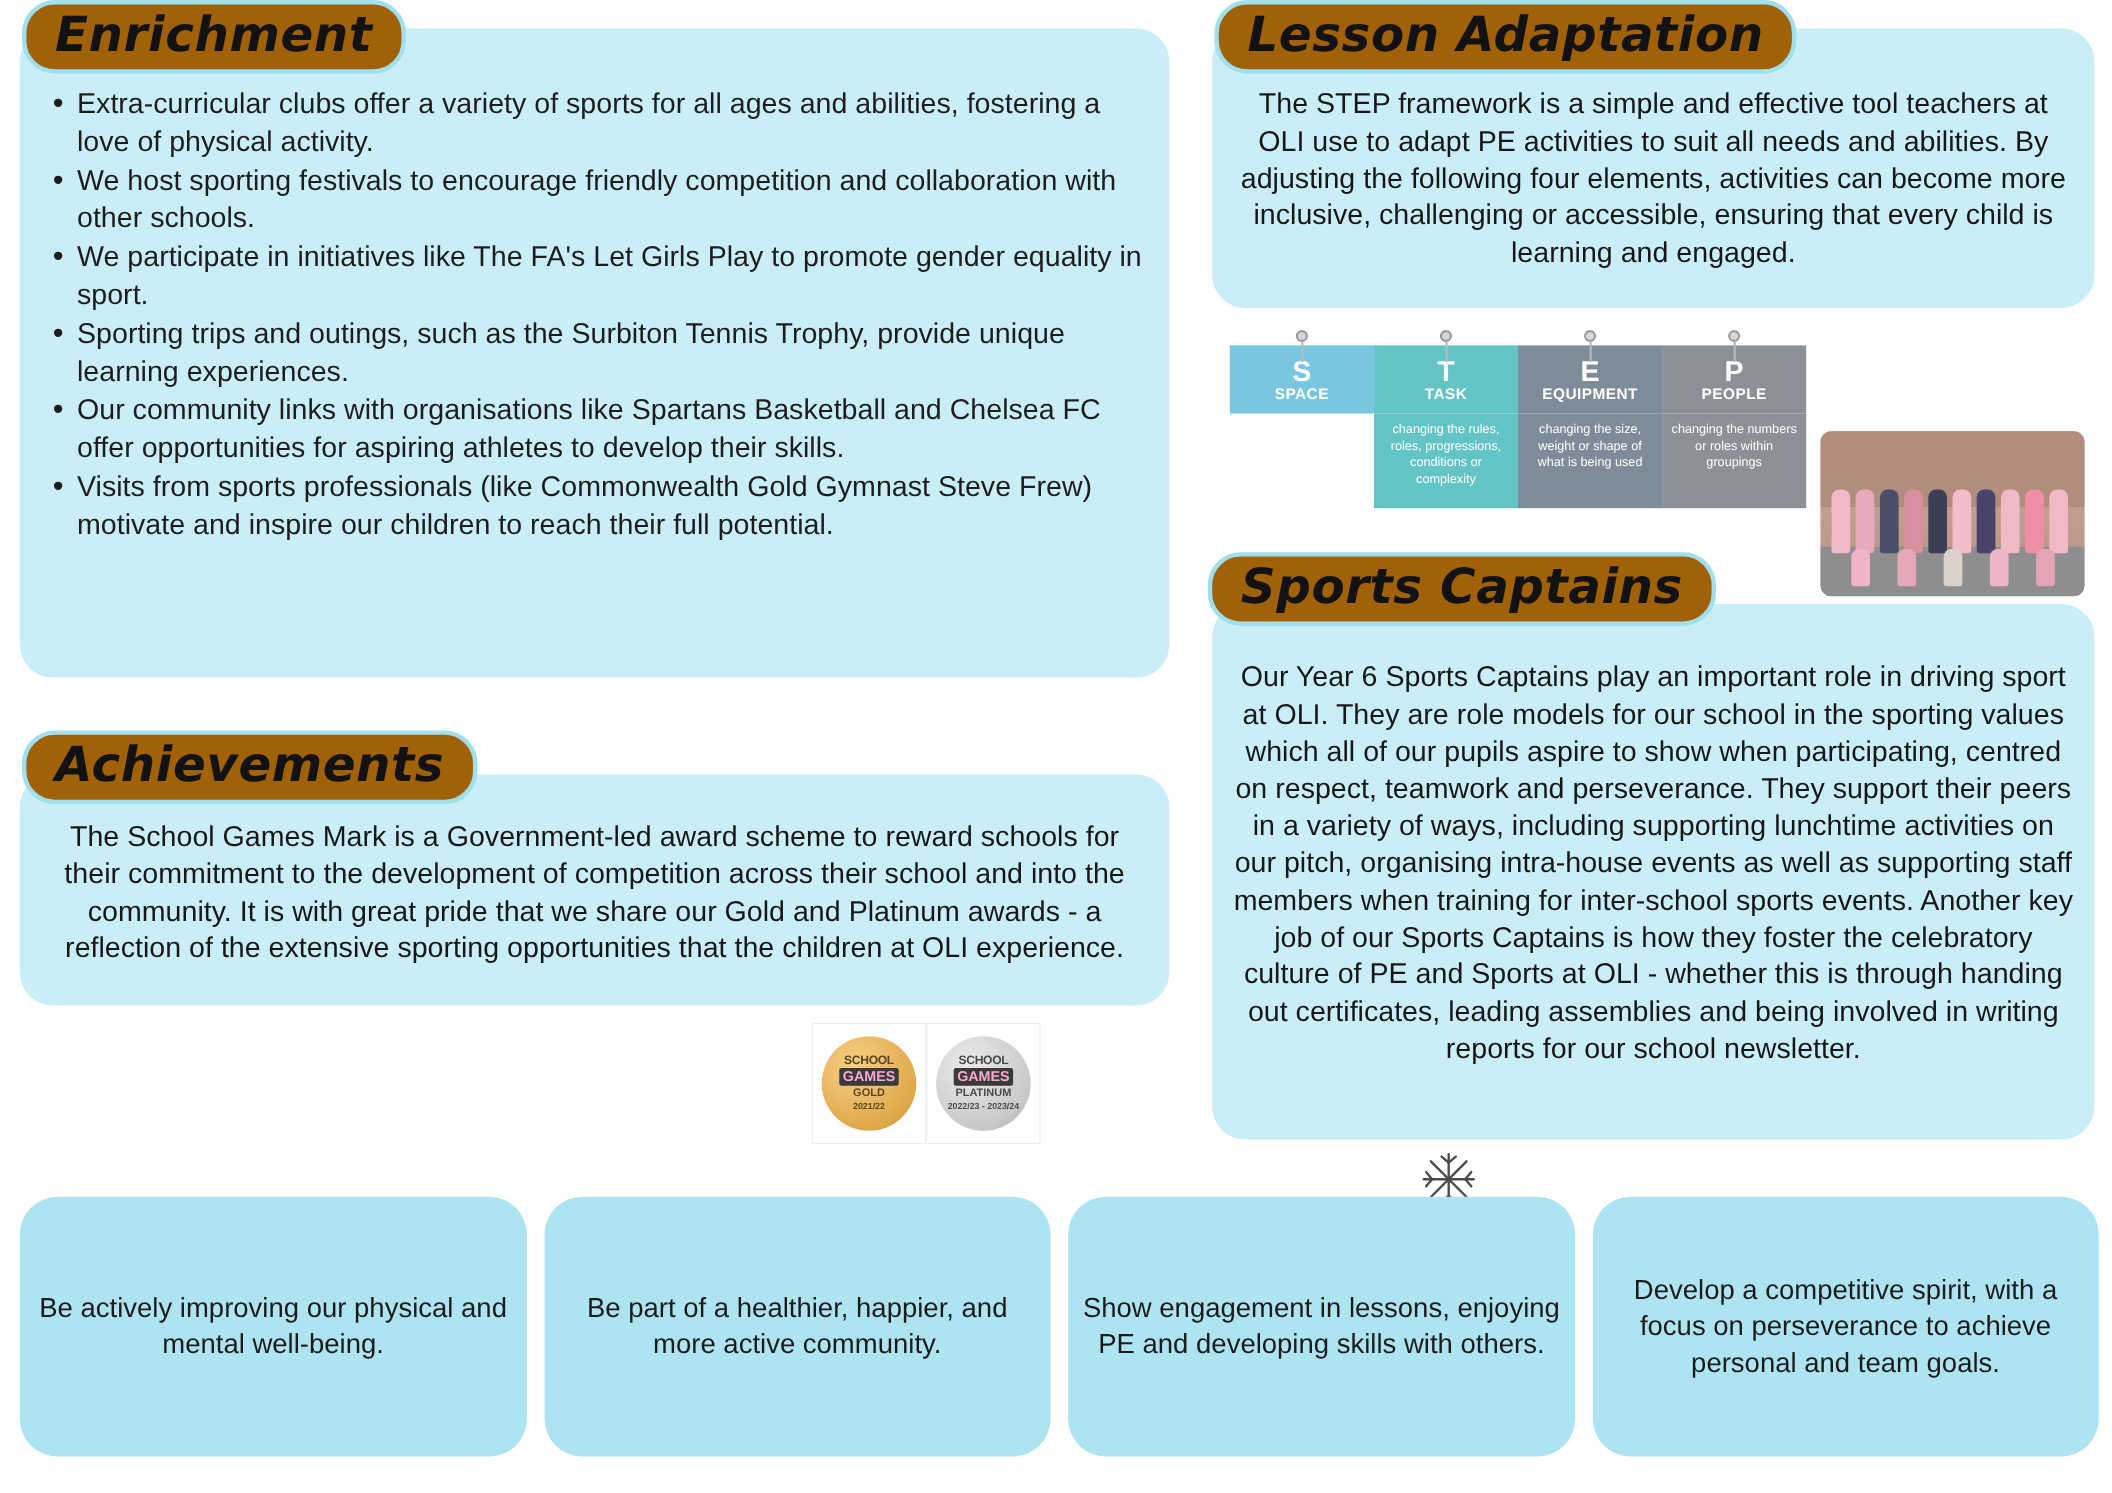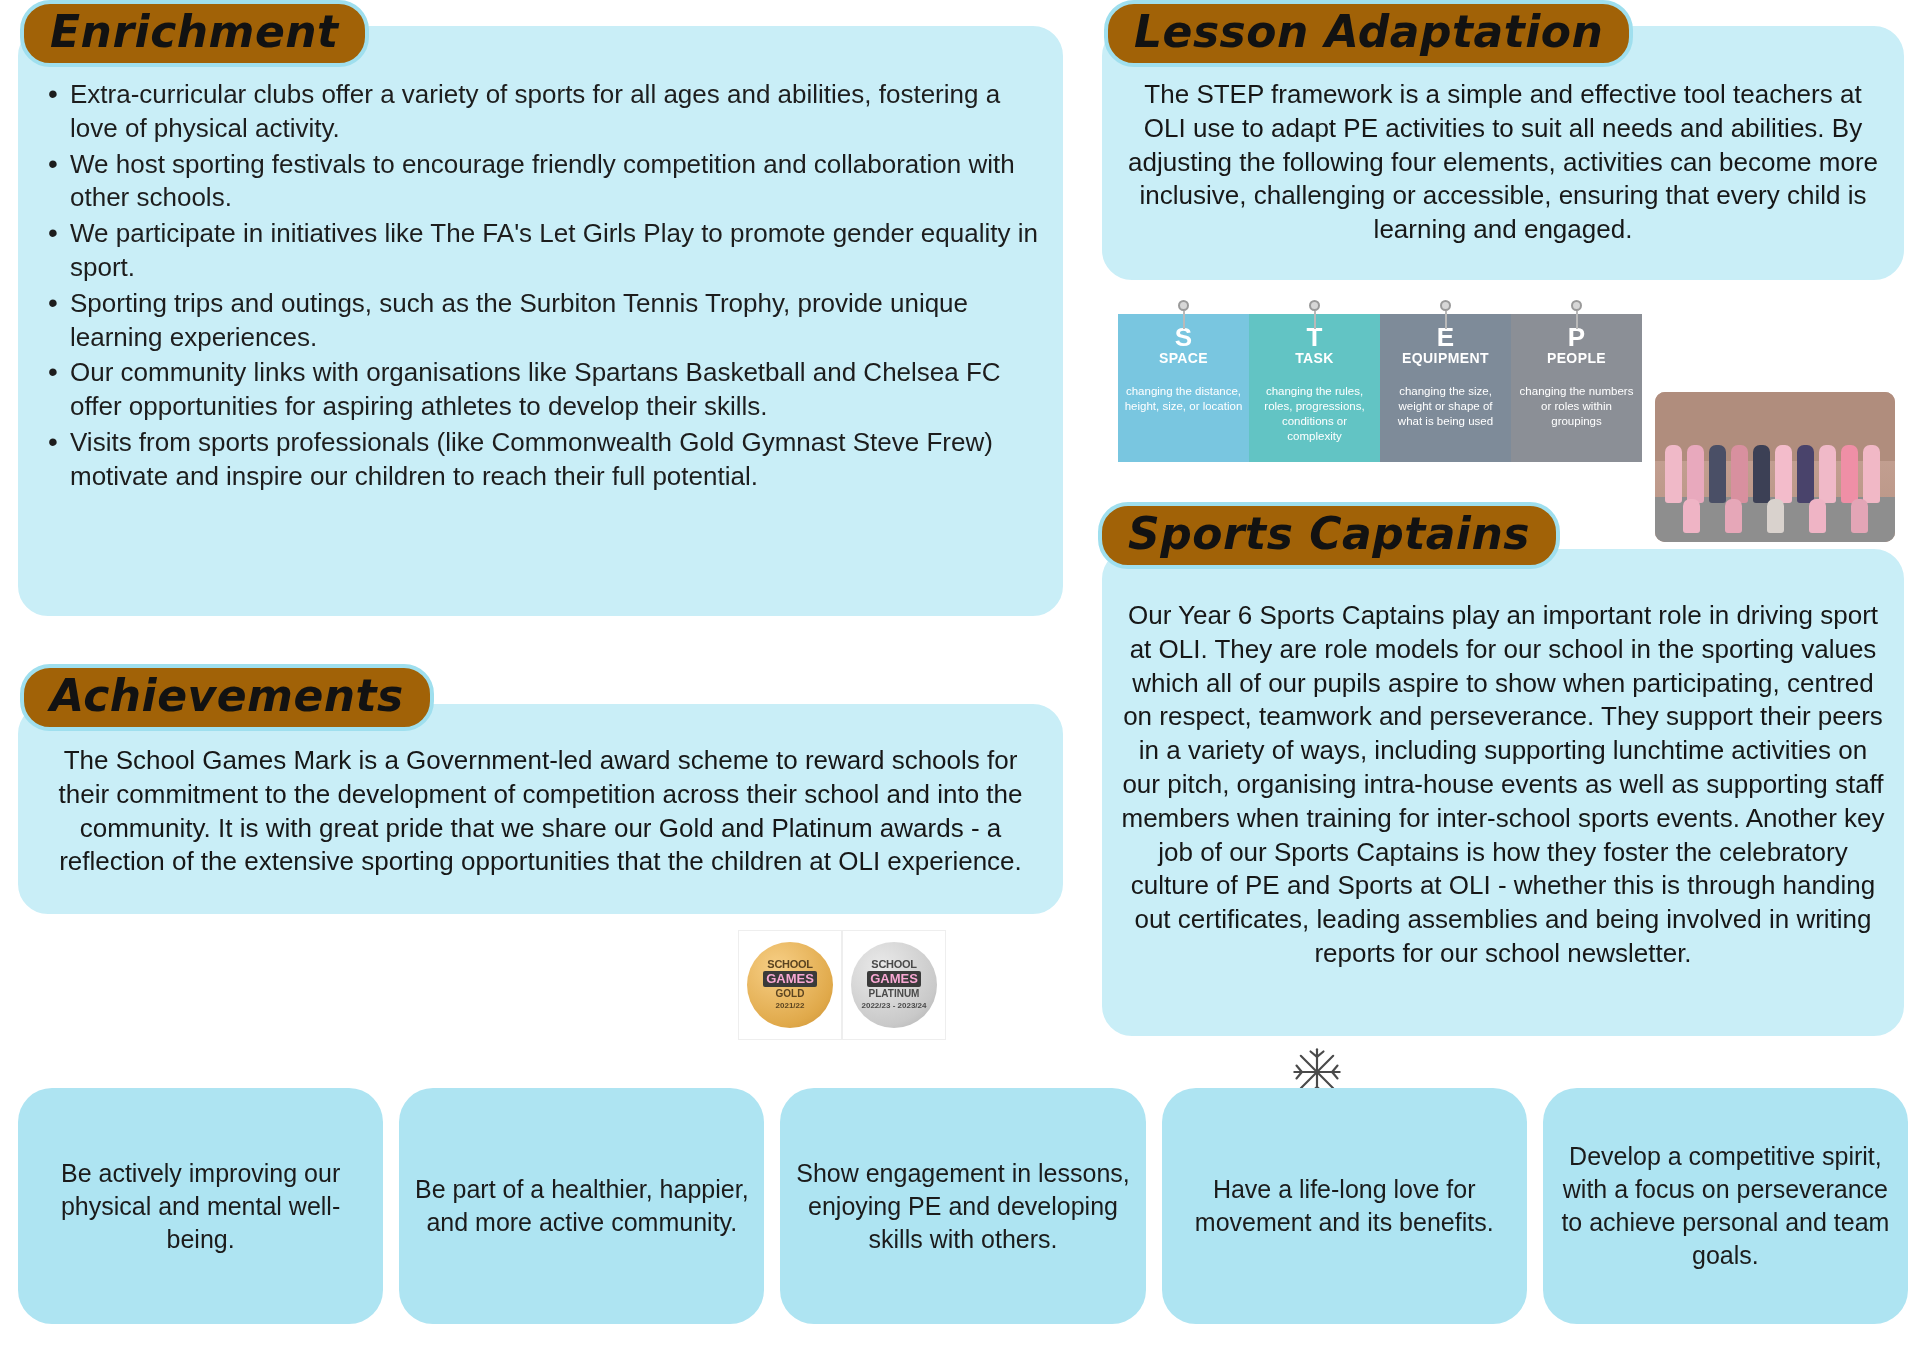--- a/index.html
+++ b/index.html
@@ -229,21 +229,20 @@
         <span class="step-connector" style="left:327px"></span>
       <i style="left:453px"></i>
         <span class="step-connector" style="left:458px"></span>
     </div>
     <div class="step-row">
       <div class="step-col">
         <div class="step-head c1">
           <div class="L">S</div>
           <div class="W">SPACE</div>
         </div>
-        <div class="step-body c1b">changing the distance, height, size, or location</div>
       </div>
       <div class="step-col">
         <div class="step-head c2">
           <div class="L">T</div>
           <div class="W">TASK</div>
         </div>
         <div class="step-body c2b">changing the rules, roles, progressions, conditions or complexity</div>
       </div>
       <div class="step-col">
         <div class="step-head c3">
@@ -306,17 +305,16 @@
         <line x1="22" y1="50" x2="12" y2="62"></line>
       <line x1="78" y1="50" x2="88" y2="38"></line>
         <line x1="78" y1="50" x2="88" y2="62"></line>
     </g>
   </svg>
 
   <div class="aims">
     <div class="aim">Be actively improving our physical and mental well-being.</div>
     <div class="aim">Be part of a healthier, happier, and more active community.</div>
     <div class="aim">Show engagement in lessons, enjoying PE and developing skills with others.</div>
-    <div class="aim">Have a life-long love for movement and its benefits.</div>
     <div class="aim">Develop a competitive spirit, with a focus on perseverance to achieve personal and team goals.</div>
   </div>
 
 </div>
 
 </body></html>

